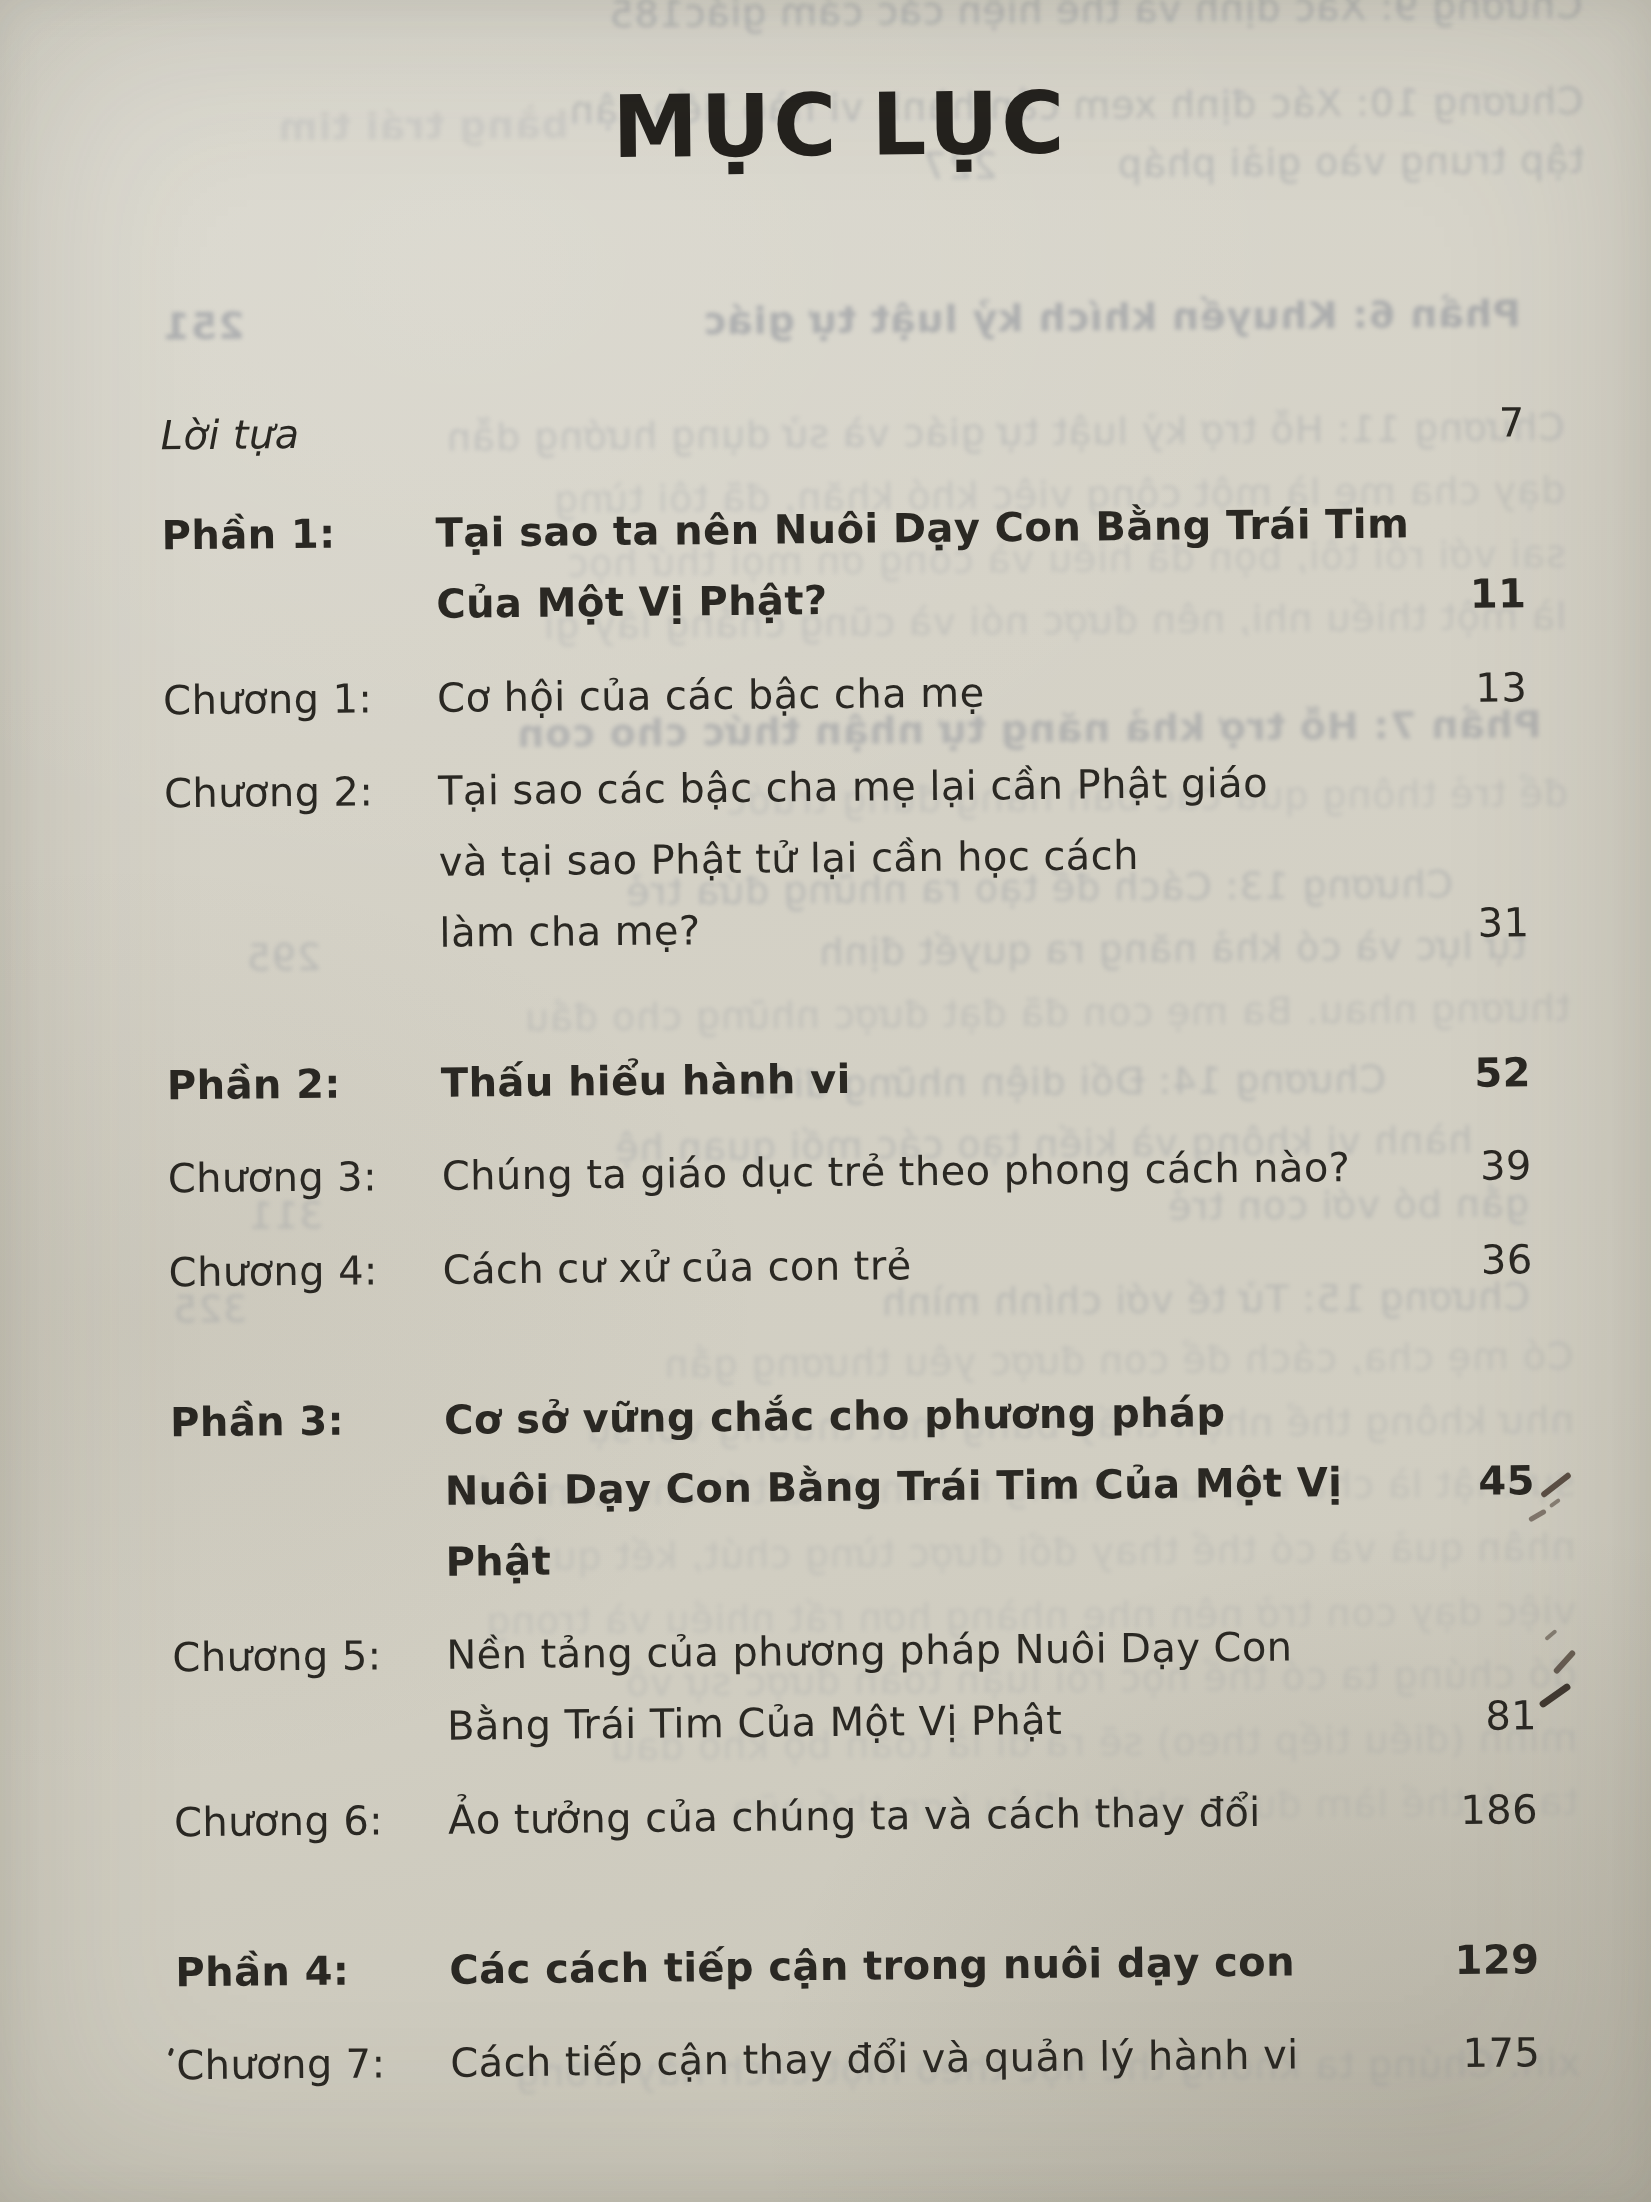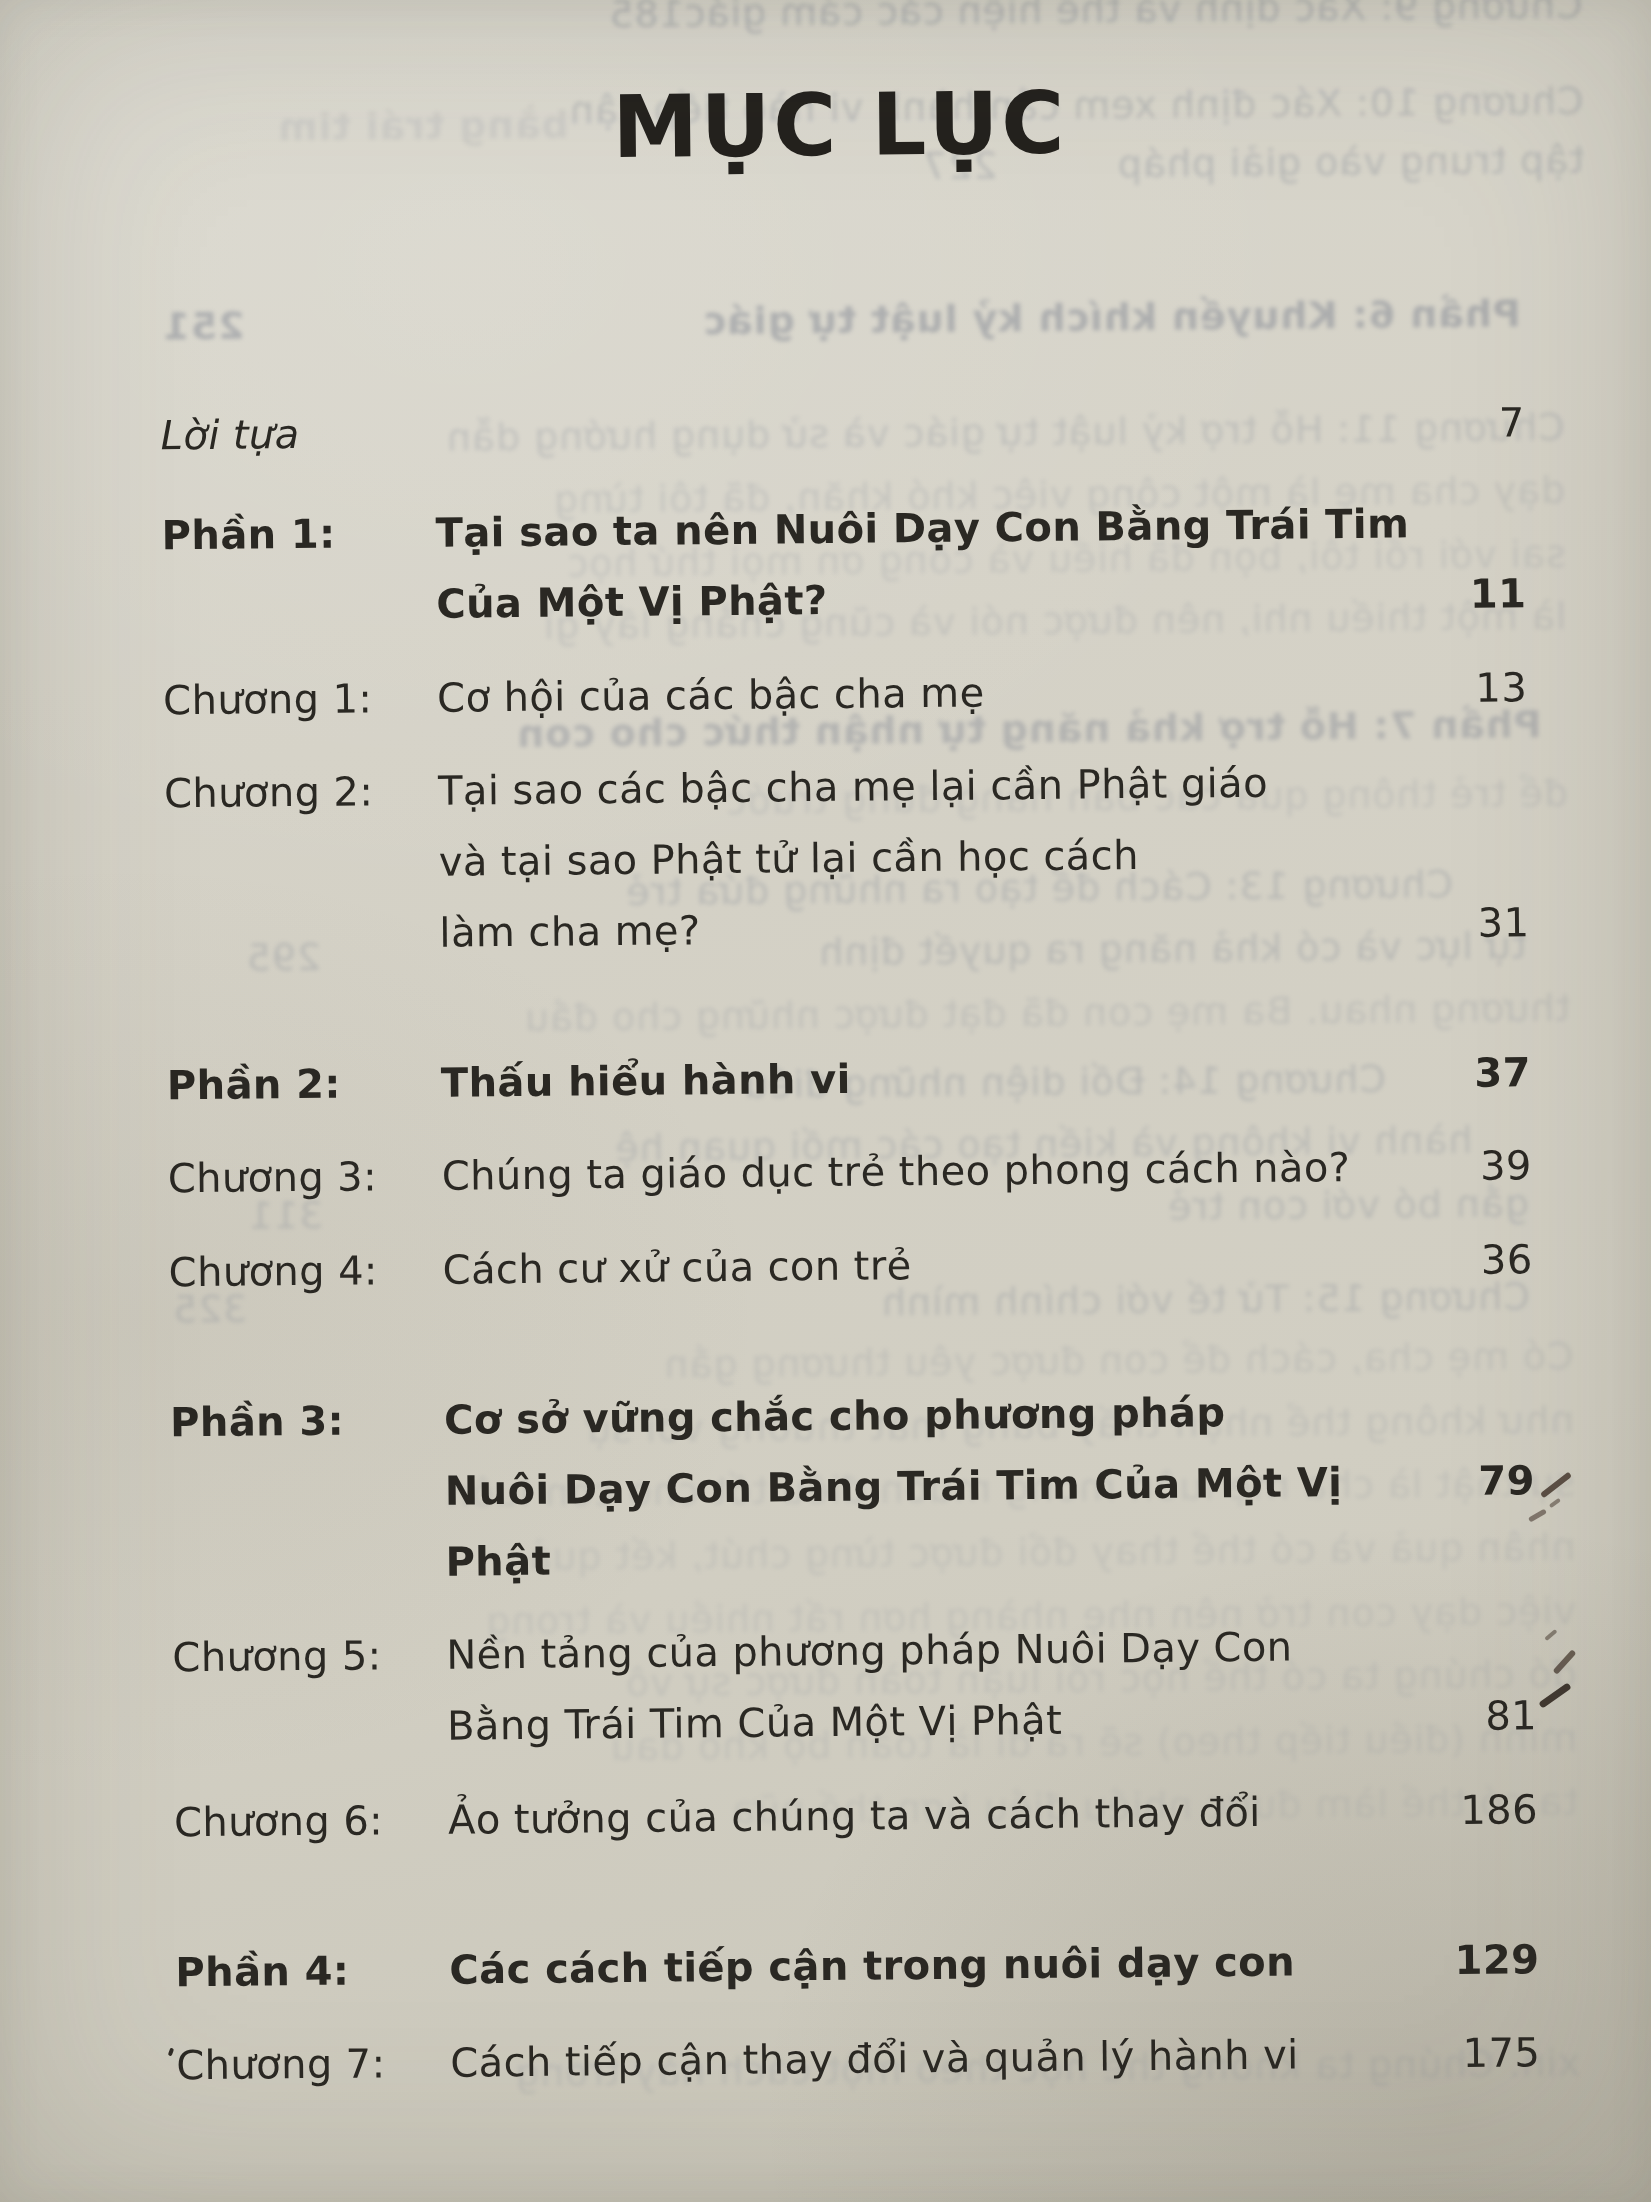--- a/index.html
+++ b/index.html
@@ -213,21 +213,21 @@
             <div class="row">
               <span class="cell label"></span>
               <span class="cell text">làm cha mẹ?</span>
               <span class="cell page">31</span>
             </div>
           </div>
           <div class="entry part">
             <div class="row">
               <span class="cell label">Phần 2:</span>
               <span class="cell text">Thấu hiểu hành vi</span>
-              <span class="cell page">37</span>
+              <span class="cell page">52</span>
             </div>
           </div>
           <div class="entry chapter">
             <div class="row">
               <span class="cell label">Chương 3:</span>
               <span class="cell text">Chúng ta giáo dục trẻ theo phong cách nào?</span>
               <span class="cell page">39</span>
             </div>
           </div>
           <div class="entry chapter">
@@ -239,21 +239,21 @@
           </div>
           <div class="entry part">
             <div class="row">
               <span class="cell label">Phần 3:</span>
               <span class="cell text">Cơ sở vững chắc cho phương pháp</span>
               <span class="cell page"></span>
             </div>
             <div class="row">
               <span class="cell label"></span>
               <span class="cell text">Nuôi Dạy Con Bằng Trái Tim Của Một Vị Phật</span>
-              <span class="cell page">79</span>
+              <span class="cell page">45</span>
             </div>
           </div>
           <div class="entry chapter">
             <div class="row">
               <span class="cell label">Chương 5:</span>
               <span class="cell text">Nền tảng của phương pháp Nuôi Dạy Con</span>
               <span class="cell page"></span>
             </div>
             <div class="row">
               <span class="cell label"></span>

